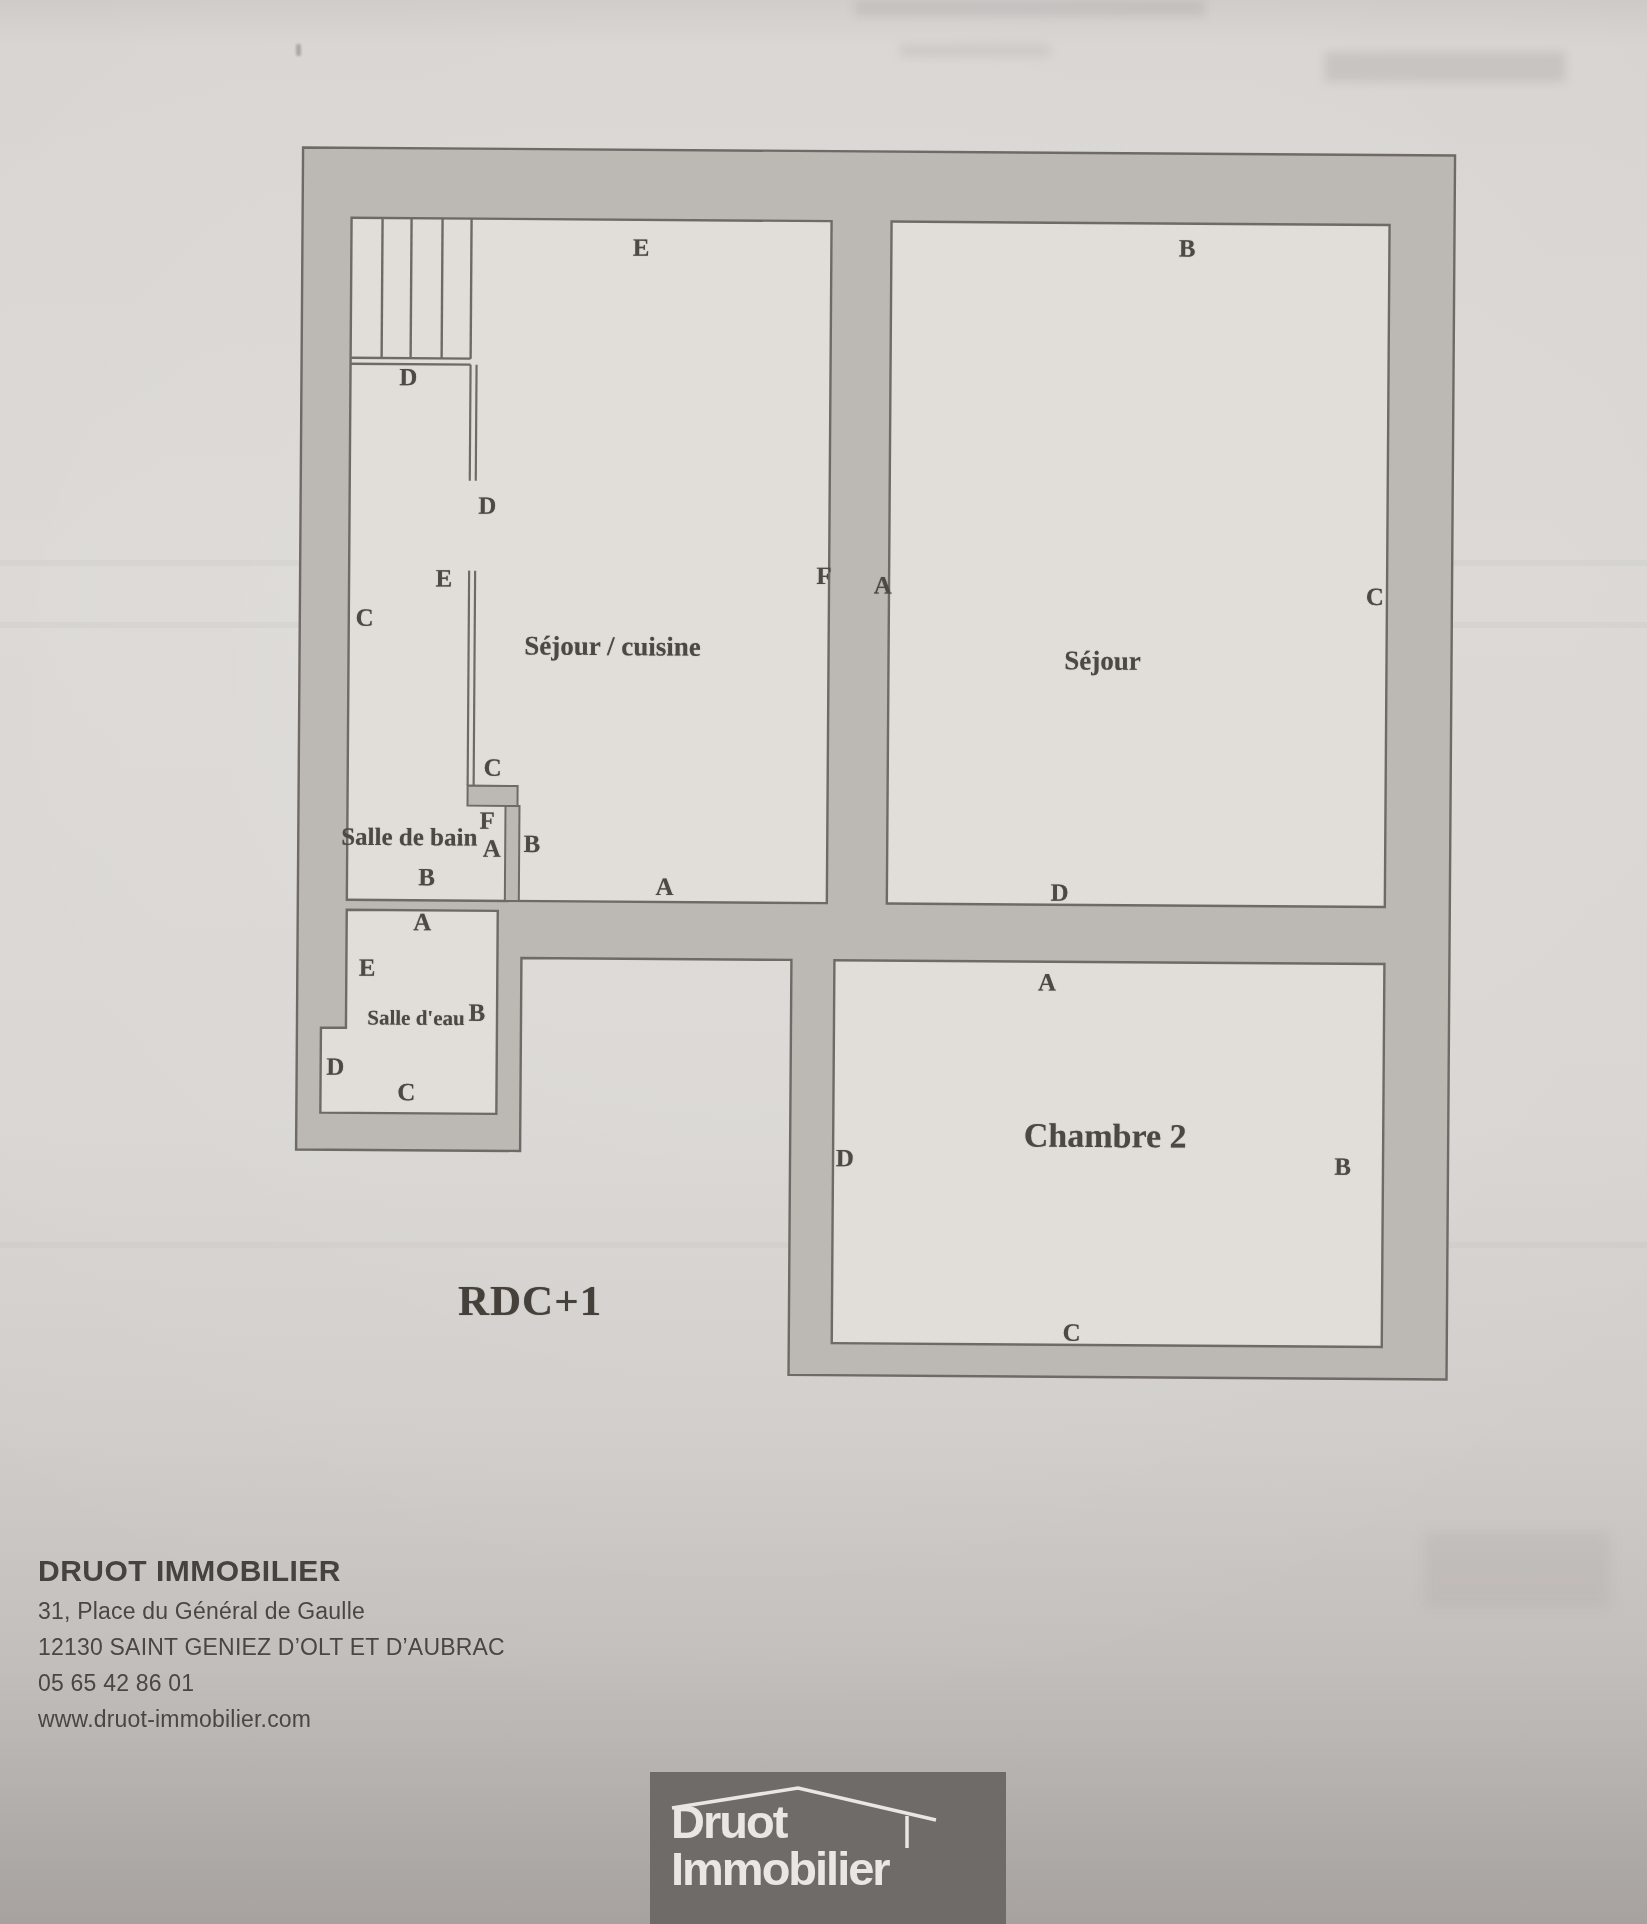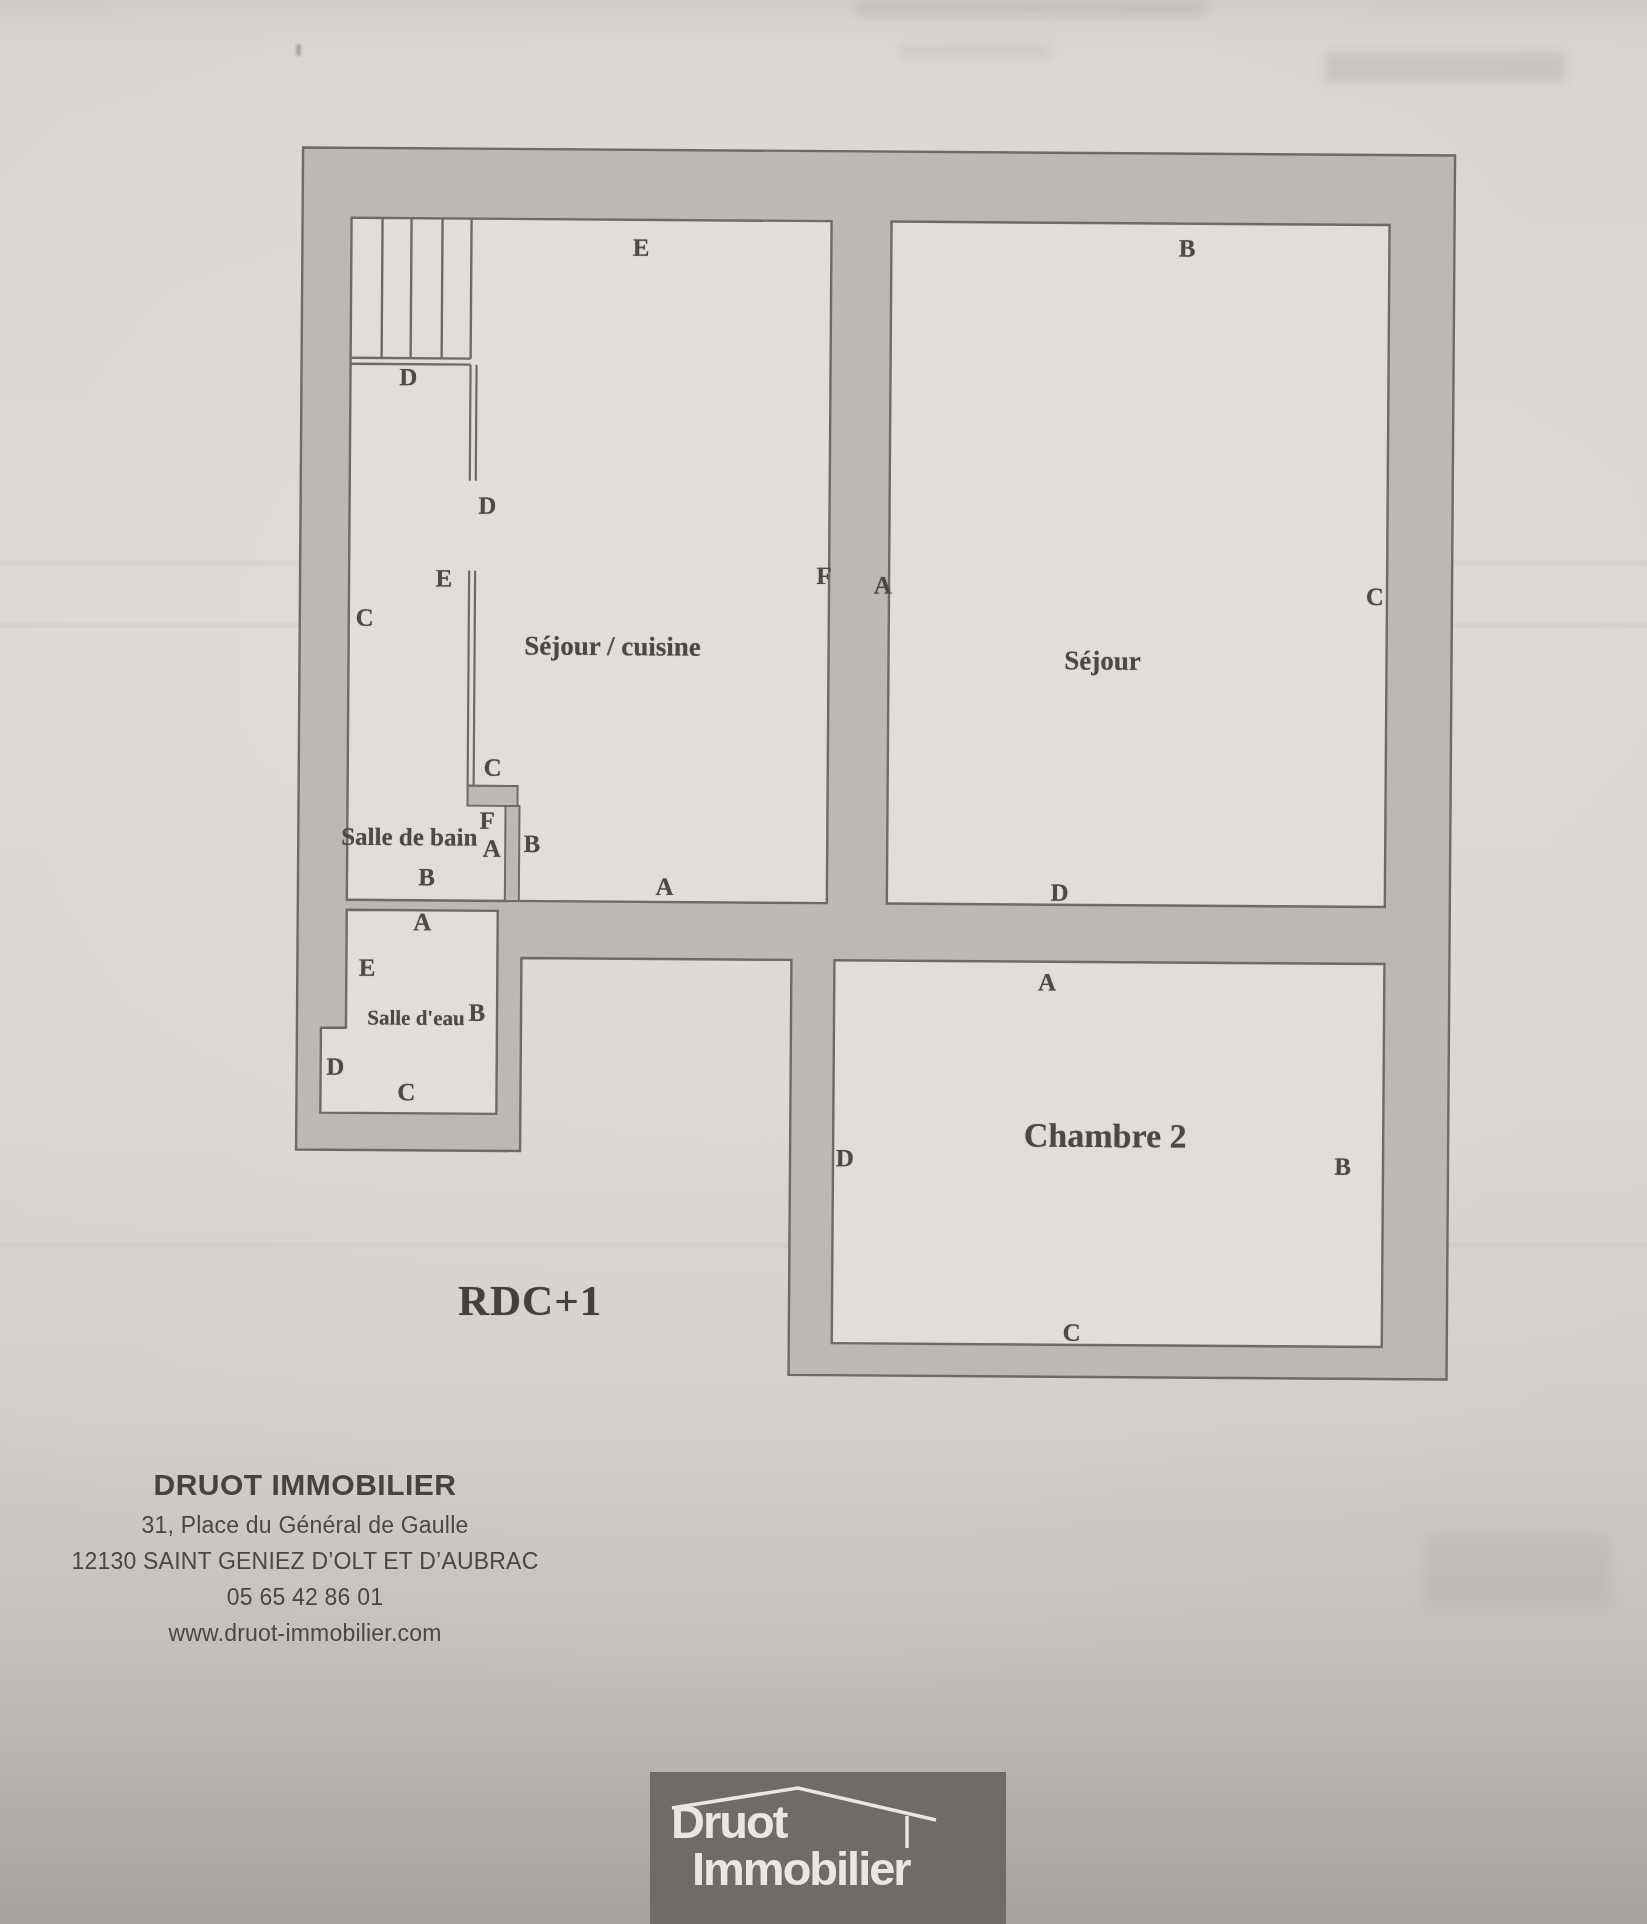--- a/index.html
+++ b/index.html
@@ -39,34 +39,34 @@
     position:absolute;transform:translate(-50%,-50%);
     font-weight:700;color:#4d4843;text-shadow:0 0 1px rgba(78,73,68,.5);white-space:nowrap;
   }
   
   .floor-caption{
     position:absolute;left:458px;top:1276px;
     font-size:43px;font-weight:600;color:#454039;letter-spacing:1px;
     text-shadow:0 0 1px rgba(70,64,57,.5);
   }
   .agency{
-    position:absolute;left:38px;top:1468px;width:534px;text-align:center;
+    position:absolute;left:38px;top:1554px;width:534px;text-align:left;
     font-family:"Liberation Sans","DejaVu Sans",sans-serif;color:#4a4643;
   }
   .agency .name{font-size:30px;font-weight:700;letter-spacing:.5px;color:#464240;margin-bottom:10px;}
   .agency .line{font-size:23px;margin-bottom:9px;letter-spacing:.2px;}
   
   .logo{
     position:absolute;left:650px;top:1772px;width:356px;height:152px;
     background:#6f6b68;overflow:hidden;
     font-family:"Liberation Sans","DejaVu Sans",sans-serif;
   }
   .logo .roof{position:absolute;left:0;top:0;}
   .logo .w1{position:absolute;left:21px;top:26px;font-size:47px;font-weight:800;letter-spacing:-2px;color:#e9e7e4;line-height:1;}
-  .logo .w2{position:absolute;left:21px;top:73px;font-size:47px;font-weight:800;letter-spacing:-2px;color:#e9e7e4;line-height:1;margin-left:21px;}
+  .logo .w2{position:absolute;left:21px;top:73px;font-size:47px;font-weight:800;letter-spacing:-2px;color:#e9e7e4;line-height:1;}
 </style>
 </head>
 <body>
 
 <div class="page">
 
   <div class="smudge s1"></div>
   <div class="smudge s2"></div>
   <div class="smudge s3"></div>
   <div class="smudge s4"></div>

